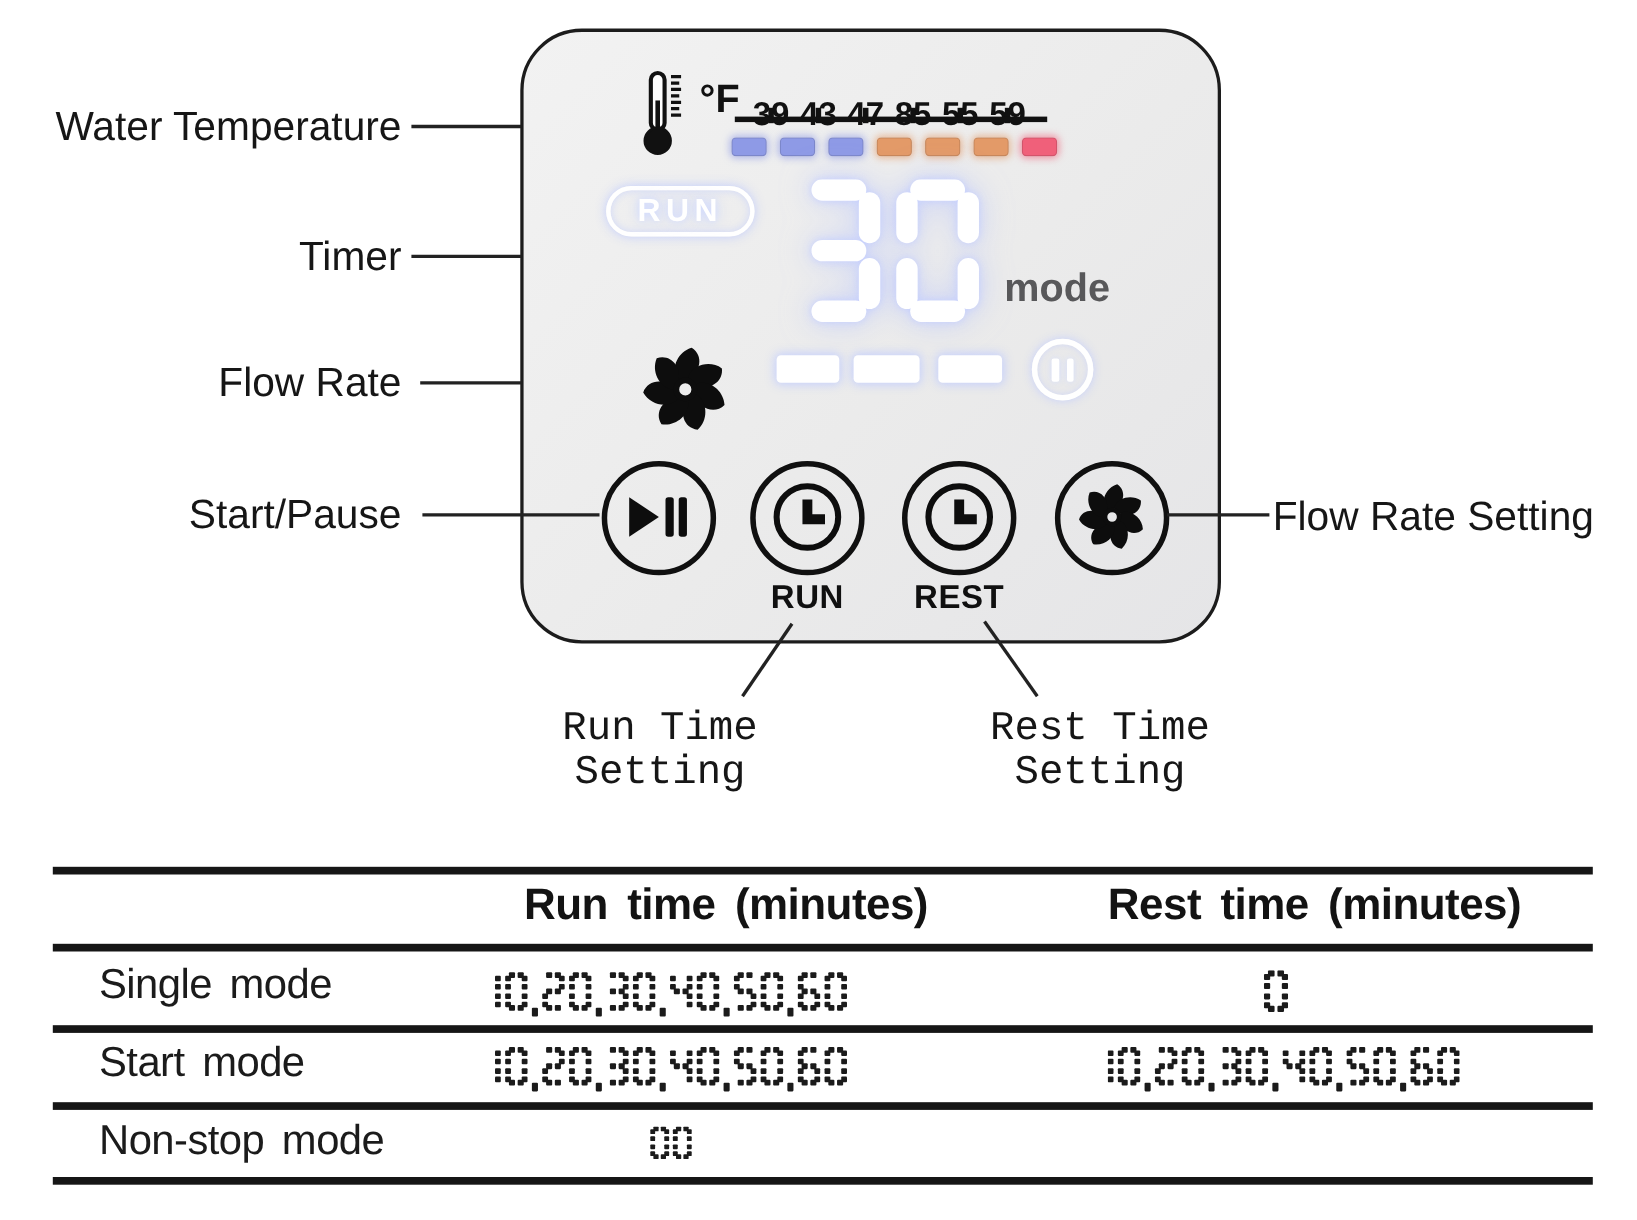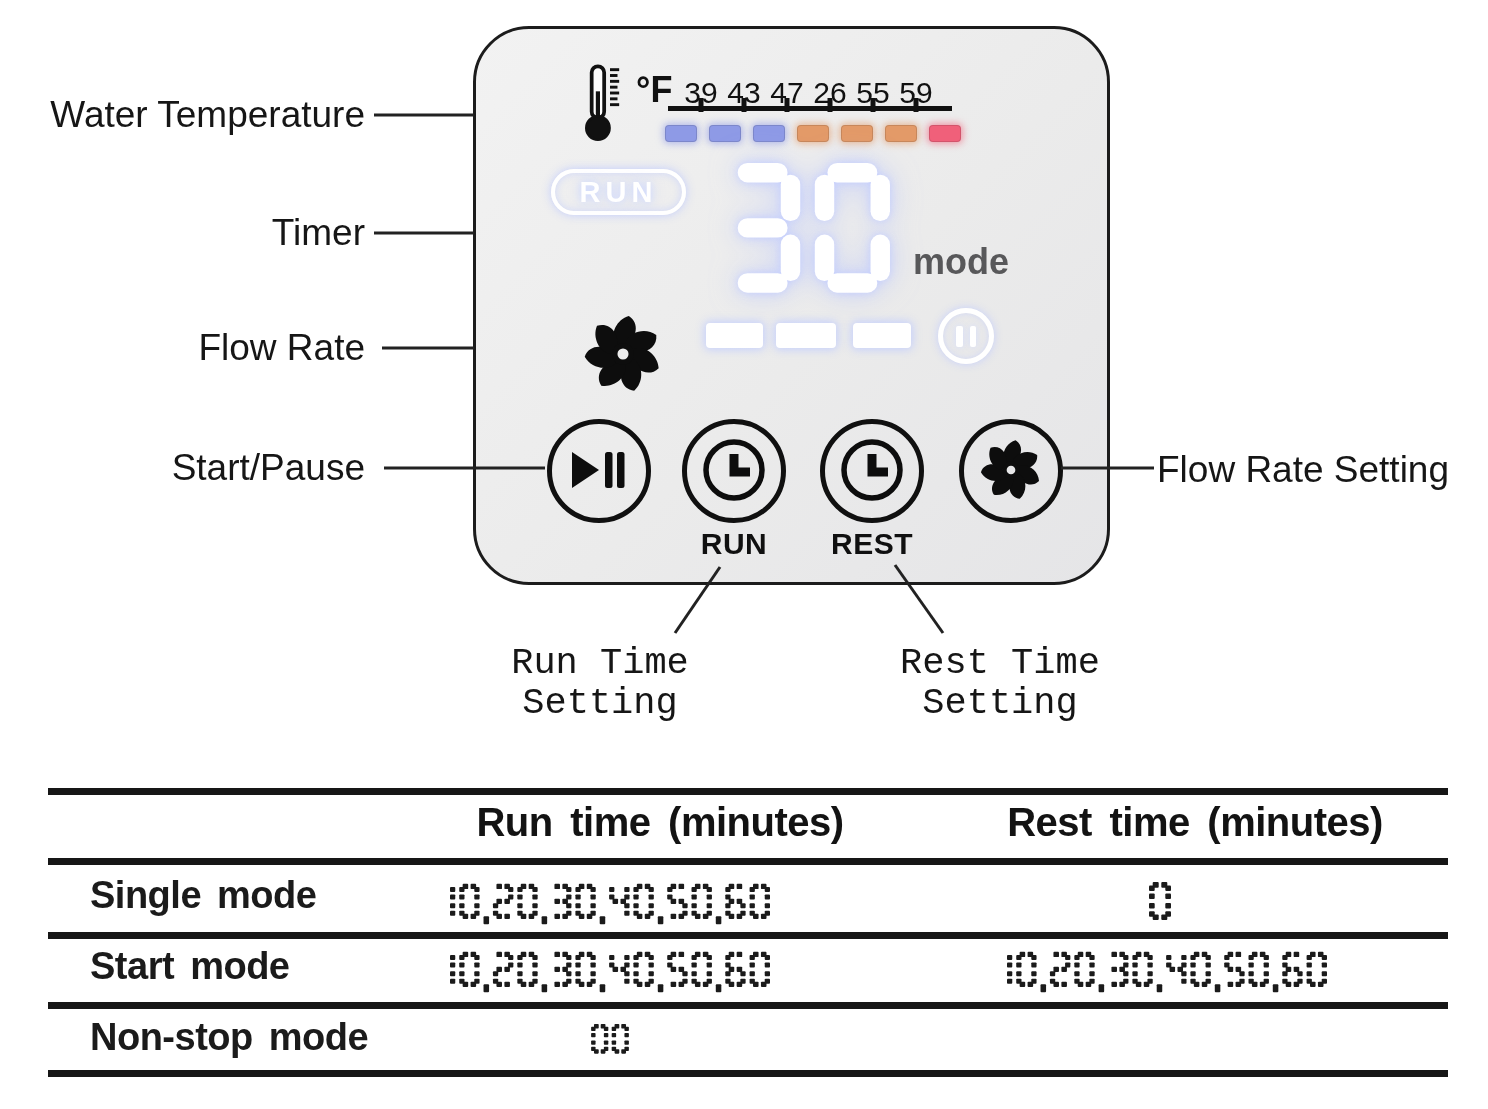--- a/index.html
+++ b/index.html
@@ -23,22 +23,22 @@
     border:3.5px solid #1c1c1c; border-radius:56px;
     background: linear-gradient(135deg,#f2f2f2 0%, #ebebeb 55%, #e5e5e7 100%);
     z-index:1;
   }
   .panel * { position:absolute; }
 
   .degf { left:160px; top:40px; font-size:36px; font-weight:bold; color:#111; position:absolute;}
   .thermo { left:104px; top:34px; }
 
   .tscale { left:187px; top:48px; width:300px; height:90px; }
-  .tscale .num { position:absolute; top:0; transform:translateX(-50%);
-                 font-size:30px; font-weight:normal; line-height:32px; color:#111; }
+  .tscale .num { position:absolute; top:12px; transform:translateX(-50%);
+                 font-size:30px; font-weight:bold; line-height:32px; color:#111; }
   .tscale .axis { position:absolute; left:5px; top:29px; width:284px; height:5px; background:#111; }
   .tscale .tick { position:absolute; top:21px; width:5px; height:14px; background:#111; transform:translateX(-50%);}
   .tscale .bar  { position:absolute; top:48px; width:32px; height:17px; border-radius:4px;
                   transform:translateX(-50%); border:1px solid rgba(0,0,0,.12); }
 
   .run-badge {
     left:75px; top:140px; width:135px; height:46px; border:4px solid #fff; border-radius:23px;
     color:#fff; font-size:29px; font-weight:bold; letter-spacing:5px;
     display:flex; align-items:center; justify-content:center;
     box-shadow: 0 0 10px rgba(185,198,255,.85), inset 0 0 8px rgba(185,198,255,.6);
@@ -60,21 +60,21 @@
   .btn { top:390px; width:104px; height:104px; border:5.5px solid #101010; border-radius:50%;
          background:transparent; display:flex; align-items:center; justify-content:center; padding:0; }
   .btn svg { position:static; }
   .btn-label { top:498px; width:104px; text-align:center; font-size:30px; font-weight:bold;
                letter-spacing:.5px; color:#101010; }
 
   
   .rule { position:absolute; left:48px; width:1400px; height:7px; background:#161616; }
   .th   { position:absolute; top:800px; font-size:40px; font-weight:bold; text-align:center;
           word-spacing:7px; letter-spacing:-.5px; color:#131313; }
-  .mode { position:absolute; left:90px; font-size:38px; font-weight:bold; letter-spacing:-.5px;
+  .mode { position:absolute; left:90px; font-size:38px; font-weight:normal; letter-spacing:-.5px;
           word-spacing:6px; color:#1b1b1b; }
   .segcell { position:absolute; display:flex; justify-content:center; }
 </style>
 </head>
 <body>
 <div class="canvas">
 
   <svg class="overlay" width="1488" height="1109" viewBox="0 0 1488 1109">
     <g stroke="#222" stroke-width="3">
       <line x1="374" y1="115" x2="474" y2="115"></line>
@@ -116,21 +116,21 @@
     </span>
     <span class="degf">°F</span>
 
     <div class="tscale" id="tempScale">
         <span class="num" style="left:38px">39</span>
         <span class="tick" style="left:38px"></span>
         <span class="num" style="left:81px">43</span>
         <span class="tick" style="left:81px"></span>
         <span class="num" style="left:124px">47</span>
         <span class="tick" style="left:124px"></span>
-        <span class="num" style="left:167px">26</span>
+        <span class="num" style="left:167px">85</span>
         <span class="tick" style="left:167px"></span>
         <span class="num" style="left:210px">55</span>
         <span class="tick" style="left:210px"></span>
         <span class="num" style="left:253px">59</span>
         <span class="tick" style="left:253px"></span>
         <span class="axis"></span>
         <span class="bar" style="left:18px;background:#8e9ae6;box-shadow:0 0 7px 2px #8e9ae699"></span>
         <span class="bar" style="left:62px;background:#8e9ae6;box-shadow:0 0 7px 2px #8e9ae699"></span>
         <span class="bar" style="left:106px;background:#8e9ae6;box-shadow:0 0 7px 2px #8e9ae699"></span>
         <span class="bar" style="left:150px;background:#e39a68;box-shadow:0 0 7px 2px #e39a6899"></span>

